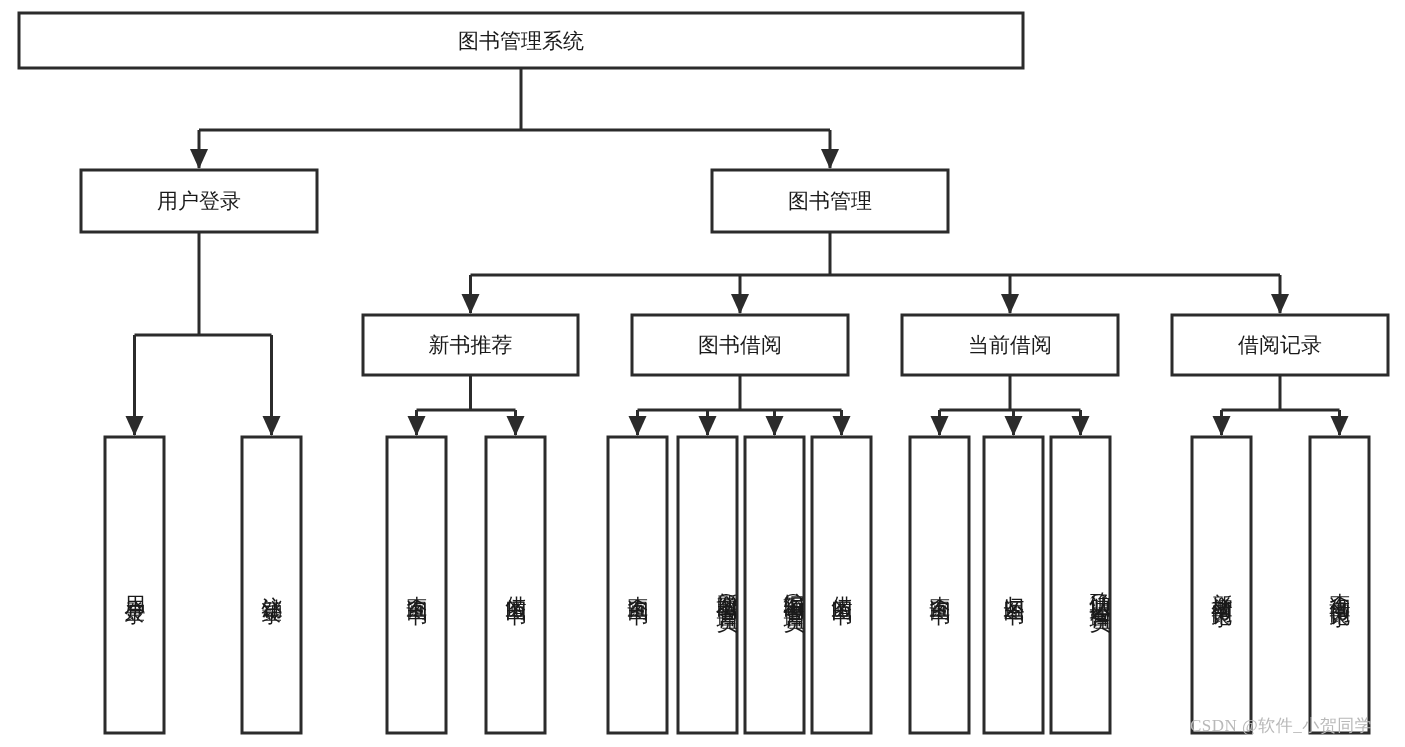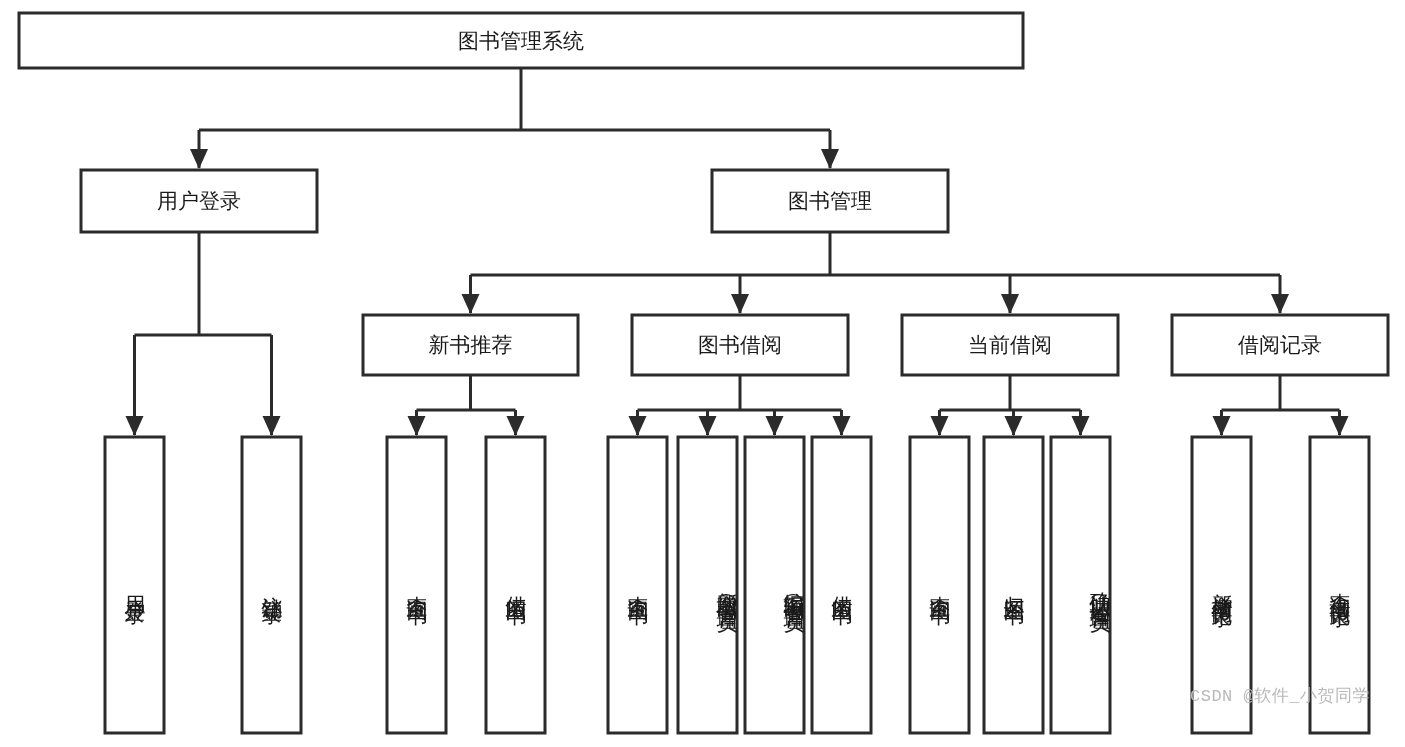--- a/index.html
+++ b/index.html
@@ -20,22 +20,22 @@
       font-size:21px;
       line-height:1;
       letter-spacing:3px;
       color:#1a1a1a;
       white-space:nowrap;
       text-align:center;
       pointer-events:none;
   }
   #watermark{
       position:absolute;
-      left:1190px; top:684px;
-      font-family:Liberation Mono, monospace;
+      left:1190px; top:714px;
+      font-family:Liberation Serif, serif;
       font-size:17px;
       color:#b9b9b9;
       white-space:nowrap;
       letter-spacing:0.5px;
   }
 </style>
 </head>
 <body>
 
 <div id="stage">

